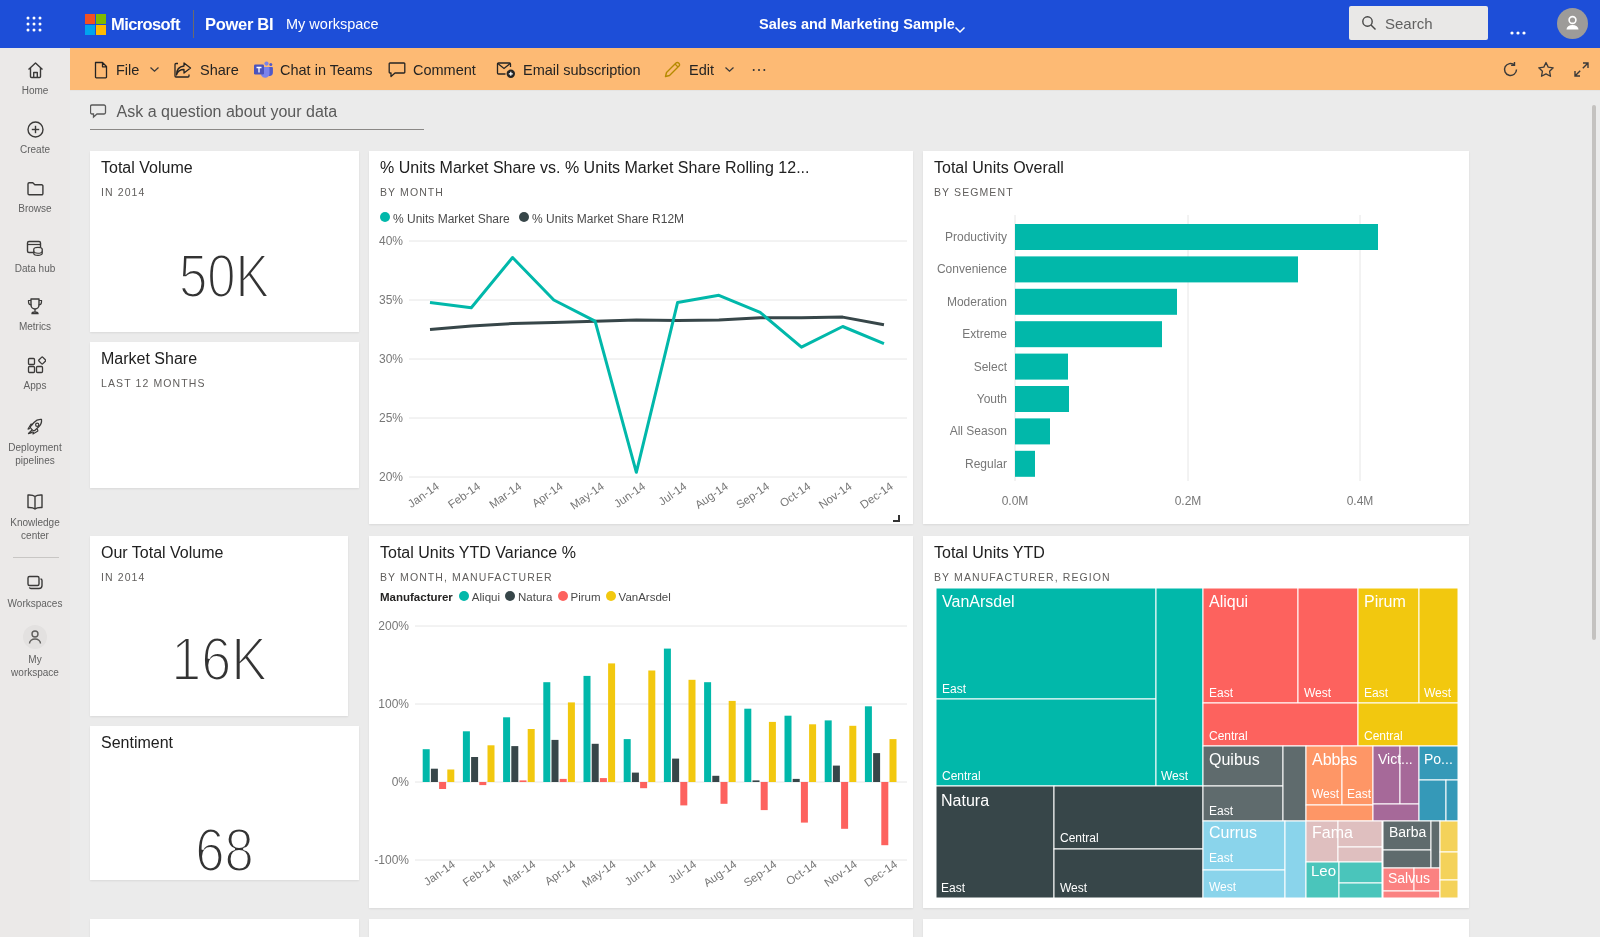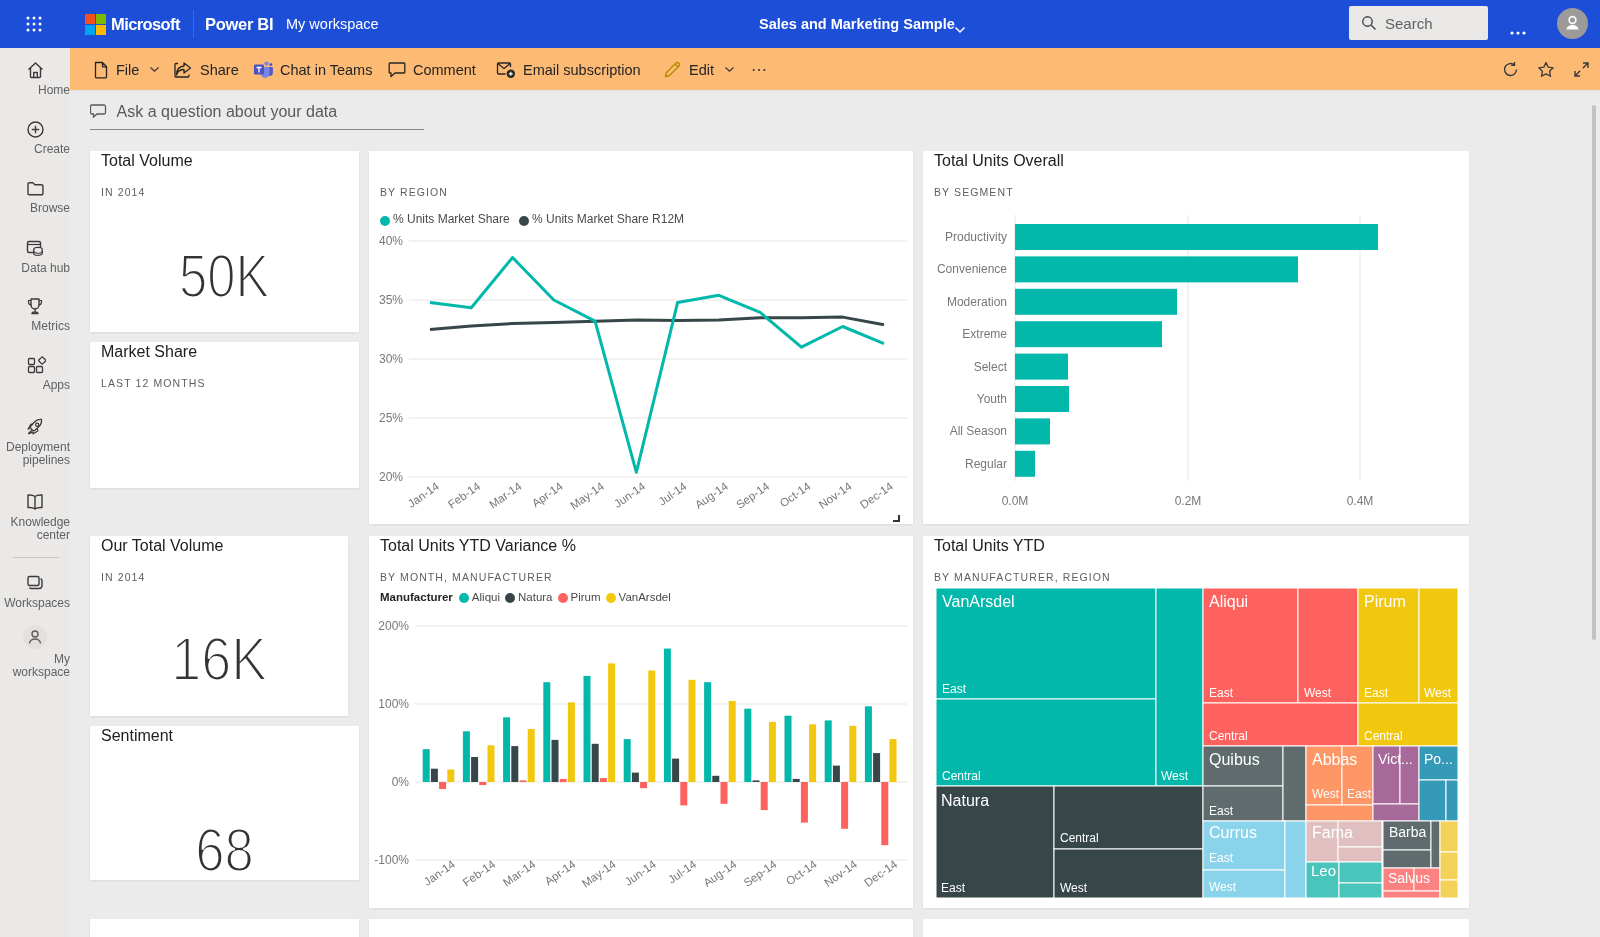--- a/index.html
+++ b/index.html
@@ -15,36 +15,36 @@
 #pbitext{position:absolute;left:205px;top:15px;color:#fff;font-size:16.5px;font-weight:bold;letter-spacing:-0.3px}
 #mws{position:absolute;left:286px;top:16px;color:#fff;font-size:14.5px}
 #dashname{position:absolute;left:759px;top:16px;color:#fff;font-size:14.5px;font-weight:bold}
 #dashchev{position:absolute;left:954px;top:20px}
 #searchbox{position:absolute;left:1349px;top:6px;width:139px;height:34px;background:#e9e8e7;border-radius:2px;display:flex;align-items:center}
 #searchbox .stext{color:#616161;font-size:15px;margin-left:8px}
 #topdots{position:absolute;left:1510px;top:21px}
 #avatar{position:absolute;left:1557px;top:8px;width:31px;height:31px;border-radius:50%;background:#9d9b99}
 
 #sidebar{position:absolute;left:0;top:48px;width:70px;height:889px;background:#ebe9e8}
-.navitem{position:absolute;left:0;width:70px;text-align:right;color:#616161;font-size:12px;line-height:13px}
+.navitem{position:absolute;left:0;width:70px;text-align:center;color:#616161;font-size:10px;line-height:13px}
 .navitem svg{display:block;margin:0 auto 3px auto}
 
 #toolbar{position:absolute;left:70px;top:48px;width:1530px;height:43px;background:#fdba74;border-bottom:1px solid #e5e4e3}
 .tbitem{position:absolute;top:0;height:43px;display:flex;align-items:center;gap:7px;color:#252423;font-size:14.5px}
 #tbright{position:absolute;right:10px;top:0;height:43px;display:flex;align-items:center;gap:18px}
 
 #qbar{position:absolute;left:90px;top:103px;width:335px;height:27px;color:#5a5a5a;font-size:16px}
 #qunderline{position:absolute;left:90px;top:129px;width:334px;height:1px;background:#8a8886}
 
 .tile{position:absolute;background:#fff;box-shadow:0 0.6px 1.8px rgba(0,0,0,0.08)}
-.ttitle{position:absolute;left:11px;top:1px;font-size:16px;color:#212121;white-space:nowrap;overflow:hidden}
+.ttitle{position:absolute;left:11px;top:8px;font-size:16px;color:#212121;white-space:nowrap;overflow:hidden}
 .tsub{position:absolute;left:11px;top:35px;font-size:10.5px;color:#605e5c;letter-spacing:1.1px}
 .bignum{position:absolute;left:0;width:100%;text-align:center;font-size:62px;line-height:57px;color:#333;-webkit-text-stroke:2.2px #fff}
 .bignum span{display:inline-block;transform:scaleX(0.8)}
-.legend{position:absolute;display:flex;align-items:flex-end;font-size:12px;color:#4a4a4a}
+.legend{position:absolute;display:flex;align-items:flex-start;font-size:12px;color:#4a4a4a}
 .ldot{width:10px;height:10px;border-radius:50%;display:inline-block;margin-right:3px}
 
 #scrollthumb{position:absolute;left:1592px;top:105px;width:4px;height:535px;background:#c4c2c0;border-radius:2px}
 </style>
 </head>
 <body>
 
 <div id="topbar">
   <svg id="waffle" viewBox="0 0 16 16">
     <g fill="#fff">
@@ -263,21 +263,22 @@
   <div class="ttitle">Our Total Volume</div>
   <div class="tsub">IN 2014</div>
   <div class="bignum" style="top:94px"><span style="transform:scaleX(0.87)">16K</span></div>
 </div>
 <div class="tile" style="left:90px;top:726px;width:269px;height:154px">
   <div class="ttitle">Sentiment</div>
   <div class="bignum" style="top:95px"><span style="transform:scaleX(0.85)">68</span></div>
 </div>
 
 <div class="tile" id="linechart-tile" style="left:369px;top:151px;width:544px;height:373px">
-  <div class="tsub">BY REGION</div>
+  <div class="ttitle">% Units Market Share vs. % Units Market Share Rolling 12...</div>
+  <div class="tsub">BY MONTH</div>
   <div class="legend" style="left:11px;top:61px">
     <span class="ldot" style="background:#01b8aa"></span>% Units Market Share&nbsp;
     <span class="ldot" style="background:#374649;margin-left:6px"></span>% Units Market Share R12M
   </div>
   <svg id="linesvg" width="544" height="290" viewBox="0 0 544 290" style="position:absolute;left:0;top:83px">
       <line x1="40" y1="243" x2="538" y2="243" stroke="#e6e6e6" stroke-width="1"></line>
       <text x="34" y="247" font-size="12" fill="#777" text-anchor="end">20%</text>
       <line x1="40" y1="184" x2="538" y2="184" stroke="#e6e6e6" stroke-width="1"></line>
       <text x="34" y="188" font-size="12" fill="#777" text-anchor="end">25%</text>
       <line x1="40" y1="125" x2="538" y2="125" stroke="#e6e6e6" stroke-width="1"></line>

